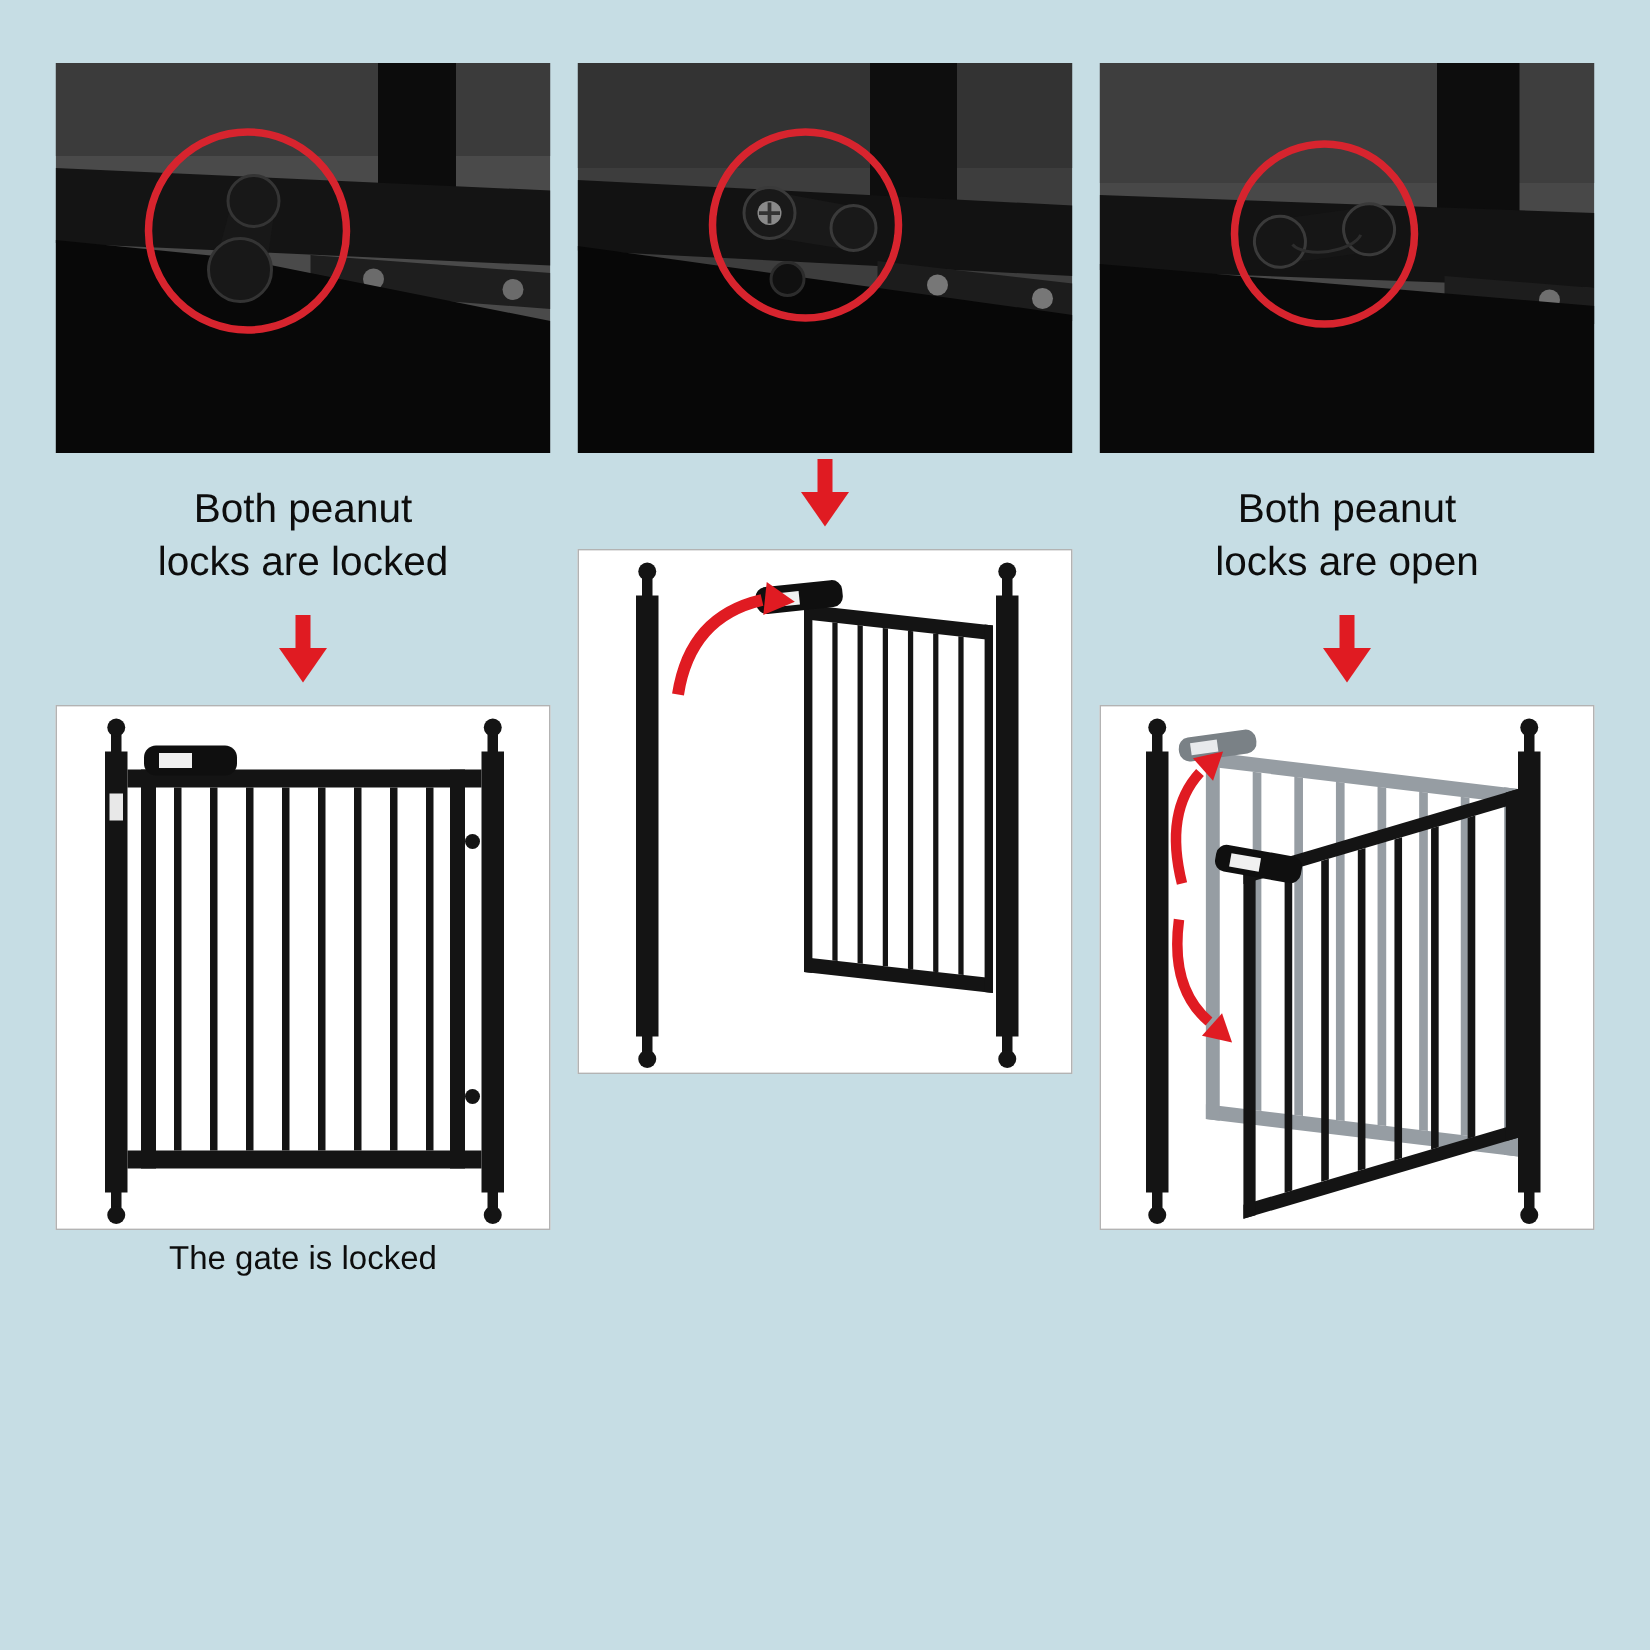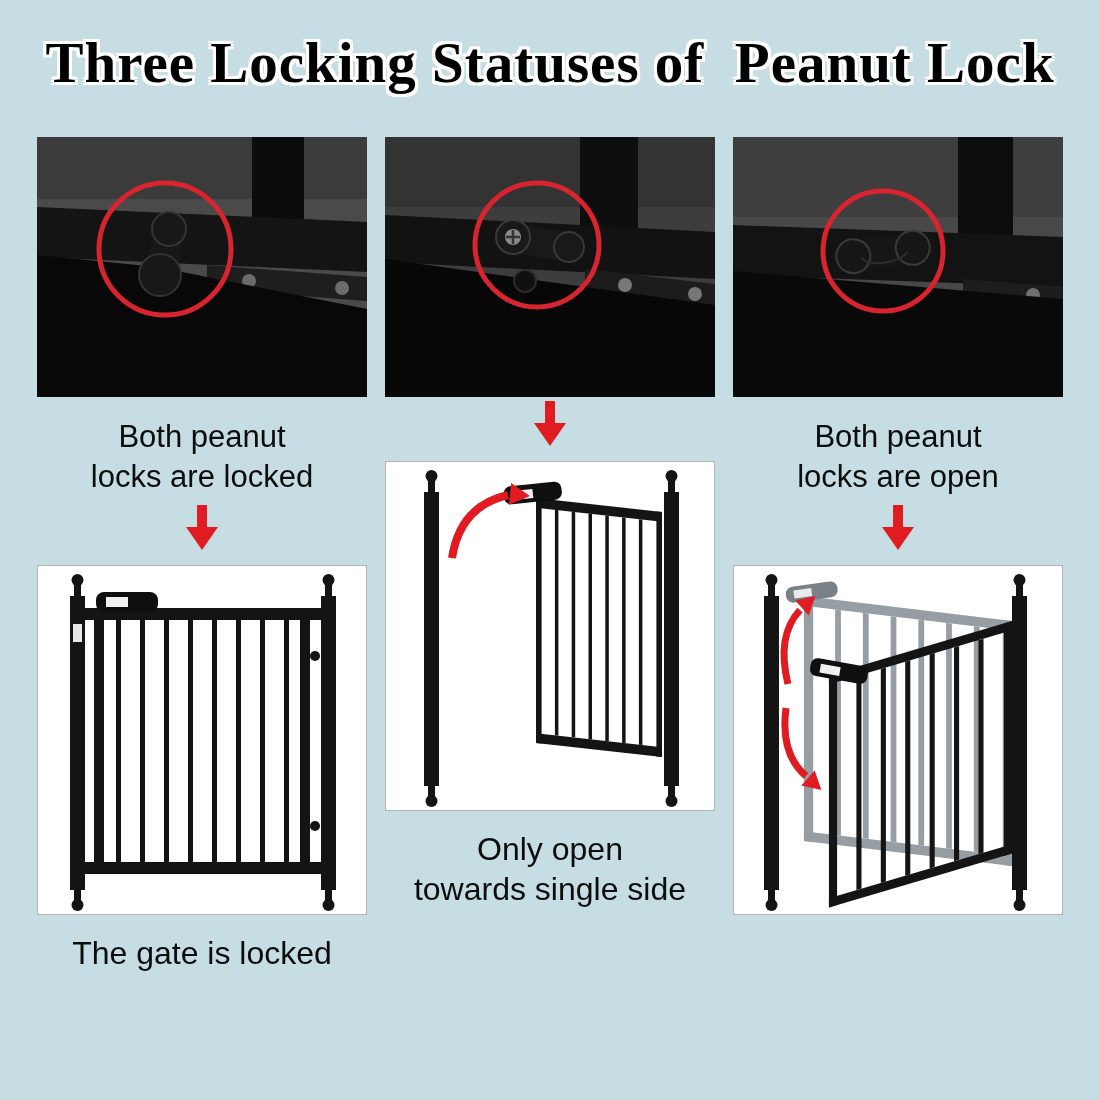--- a/index.html
+++ b/index.html
@@ -32,52 +32,51 @@
   }
   .col{display:flex;flex-direction:column;align-items:center;}
   .photo{
     width:330px;height:260px;
     overflow:hidden;
   }
   .photo svg{display:block;}
   .caption{
     margin-top:20px;
     min-height:84px;
-    font-size:31px;
+    font-size:27px;
     line-height:1.3;
     color:#0d0d0d;
     text-align:center;
     white-space:pre-line;
     font-weight:500;
   }
   .arrow-wrap{height:50px;margin-top:2px;display:flex;align-items:center;justify-content:center;}
   .gate{
     margin-top:12px;
     width:330px;height:350px;
     background:#fff;
     border:1px solid #b3b3b3;
     box-sizing:border-box;
   }
   .gate svg{display:block;}
   .result-caption{
-    margin-top:18px;
-    font-size:32px;
+    margin-top:5px;
+    font-size:22px;
     line-height:1.25;
     color:#0d0d0d;
     text-align:center;
     white-space:pre-line;
     font-weight:500;
   }
 </style>
 </head>
 <body>
 
 <div class="page">
 
-  <h1 class="title">Three Locking Statuses of  Peanut Lock</h1>
 
   <div class="grid">
 
     <div class="col">
       <div class="photo">
         <svg width="330" height="260" viewBox="0 0 330 260">
           <rect width="330" height="260" fill="#4a4a4a"></rect>
           <rect x="0" y="0" width="330" height="62" fill="#3b3b3b"></rect>
           <rect x="215" y="0" width="52" height="120" fill="#0c0c0c"></rect>
           <polygon points="0,70 330,85 330,135 0,120" fill="#141414"></polygon>
@@ -204,22 +203,20 @@
             <rect x="118" y="22" width="58" height="18" rx="7" fill="#0f0f0f"></rect>
             <rect x="127" y="27" width="20" height="9" fill="#f0f0f0"></rect>
           </g>
 
           <g>
             <path d="M 66 96 Q 74 44 122 33" fill="none" stroke="#e01b22" stroke-width="8"></path>
             <polygon points="0,-11 20,0 0,11" fill="#e01b22" transform="translate(124,32) rotate(6)"></polygon>
           </g>
         </svg>
       </div>
-      <div class="result-caption">Only open
-towards single side</div>
     </div>
 
     <div class="col">
       <div class="photo">
         <svg width="330" height="260" viewBox="0 0 330 260">
           <rect width="330" height="260" fill="#484848"></rect>
           <rect x="0" y="0" width="330" height="80" fill="#3e3e3e"></rect>
           <rect x="225" y="0" width="55" height="118" fill="#0d0d0d"></rect>
           <polygon points="0,88 330,100 330,150 0,138" fill="#131313"></polygon>
           <polygon points="230,142 330,150 330,174 230,166" fill="#1d1d1d"></polygon>

